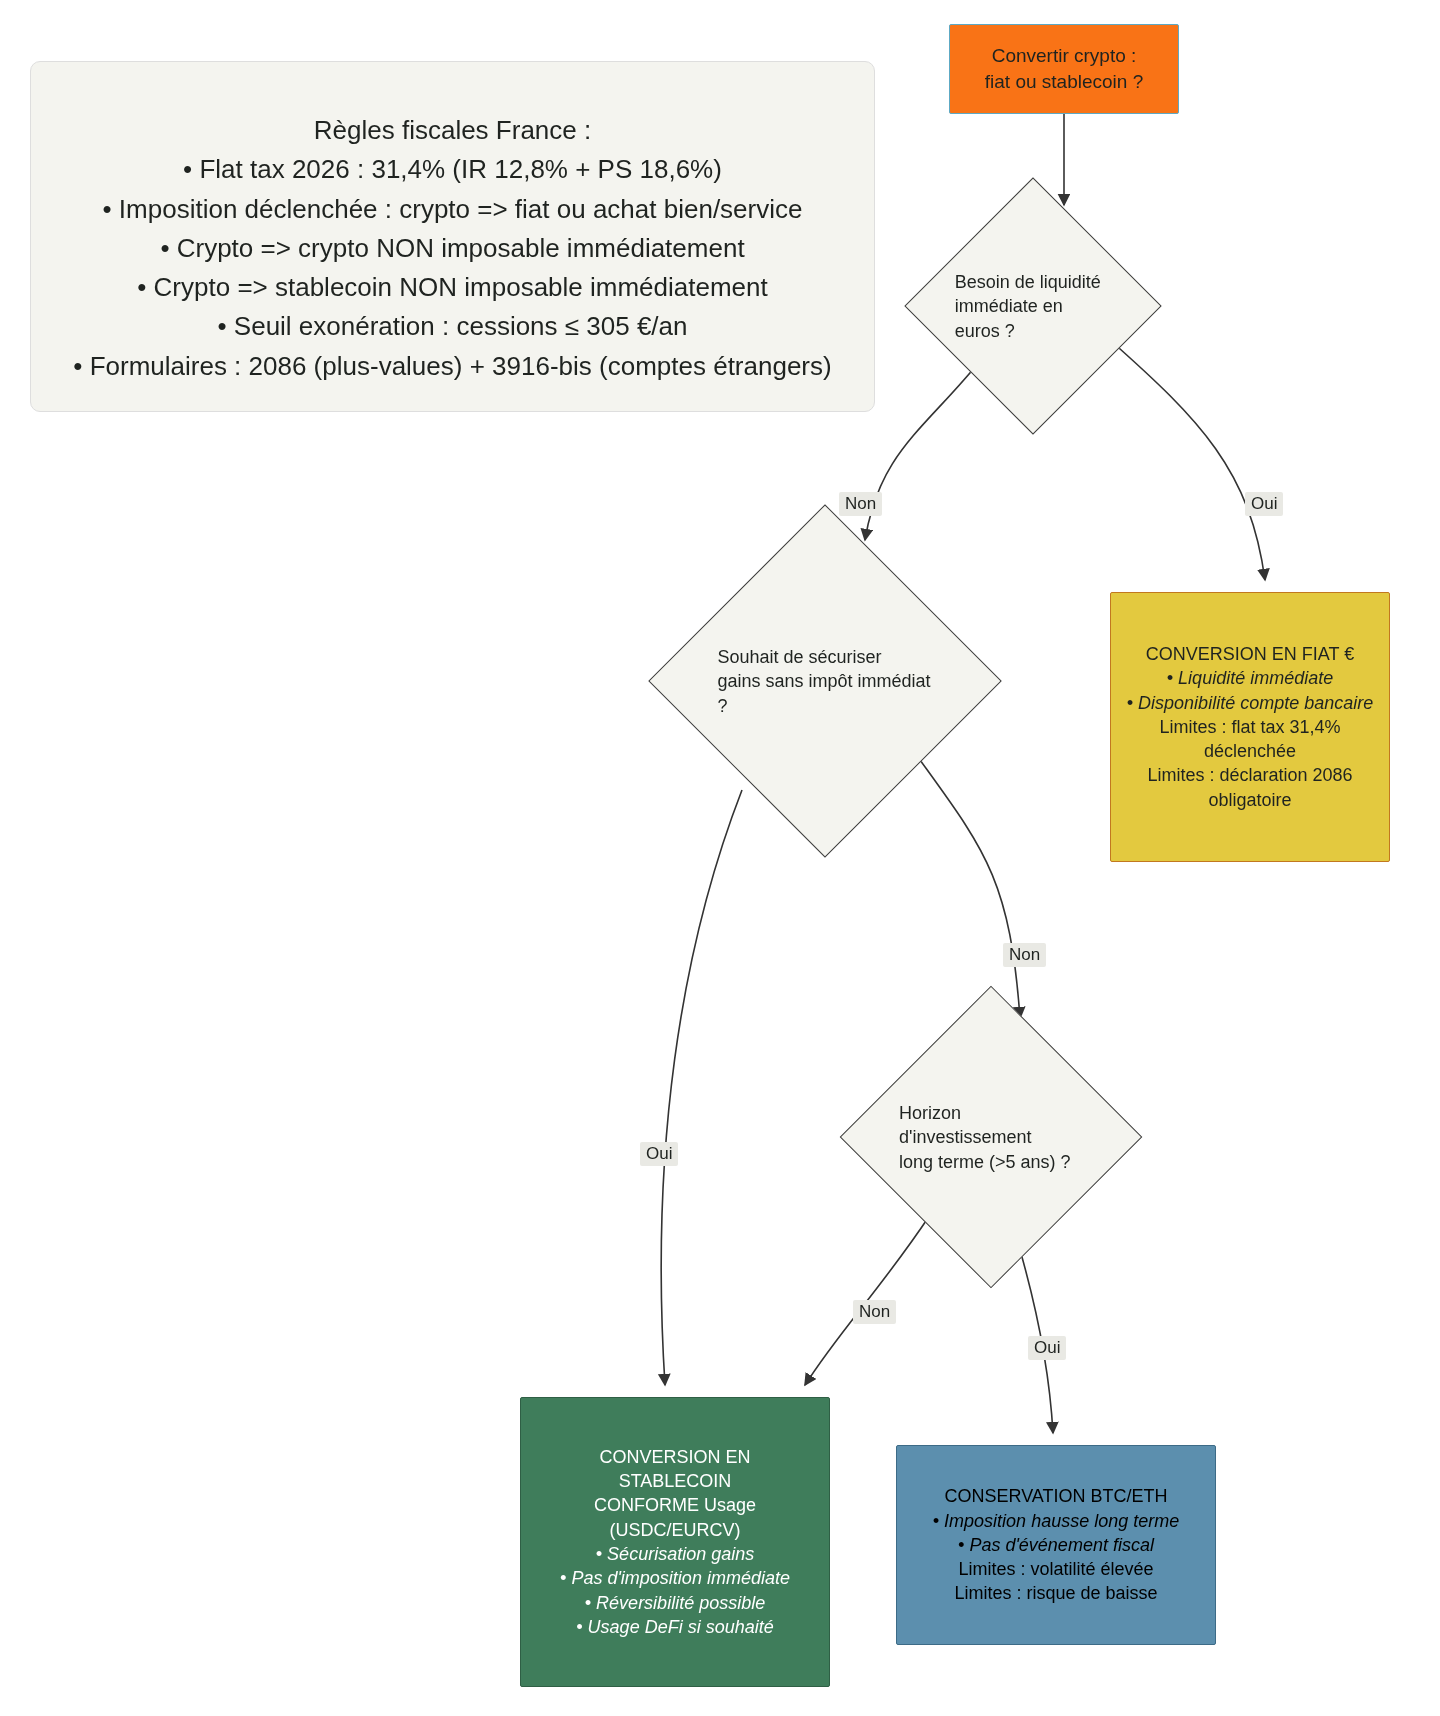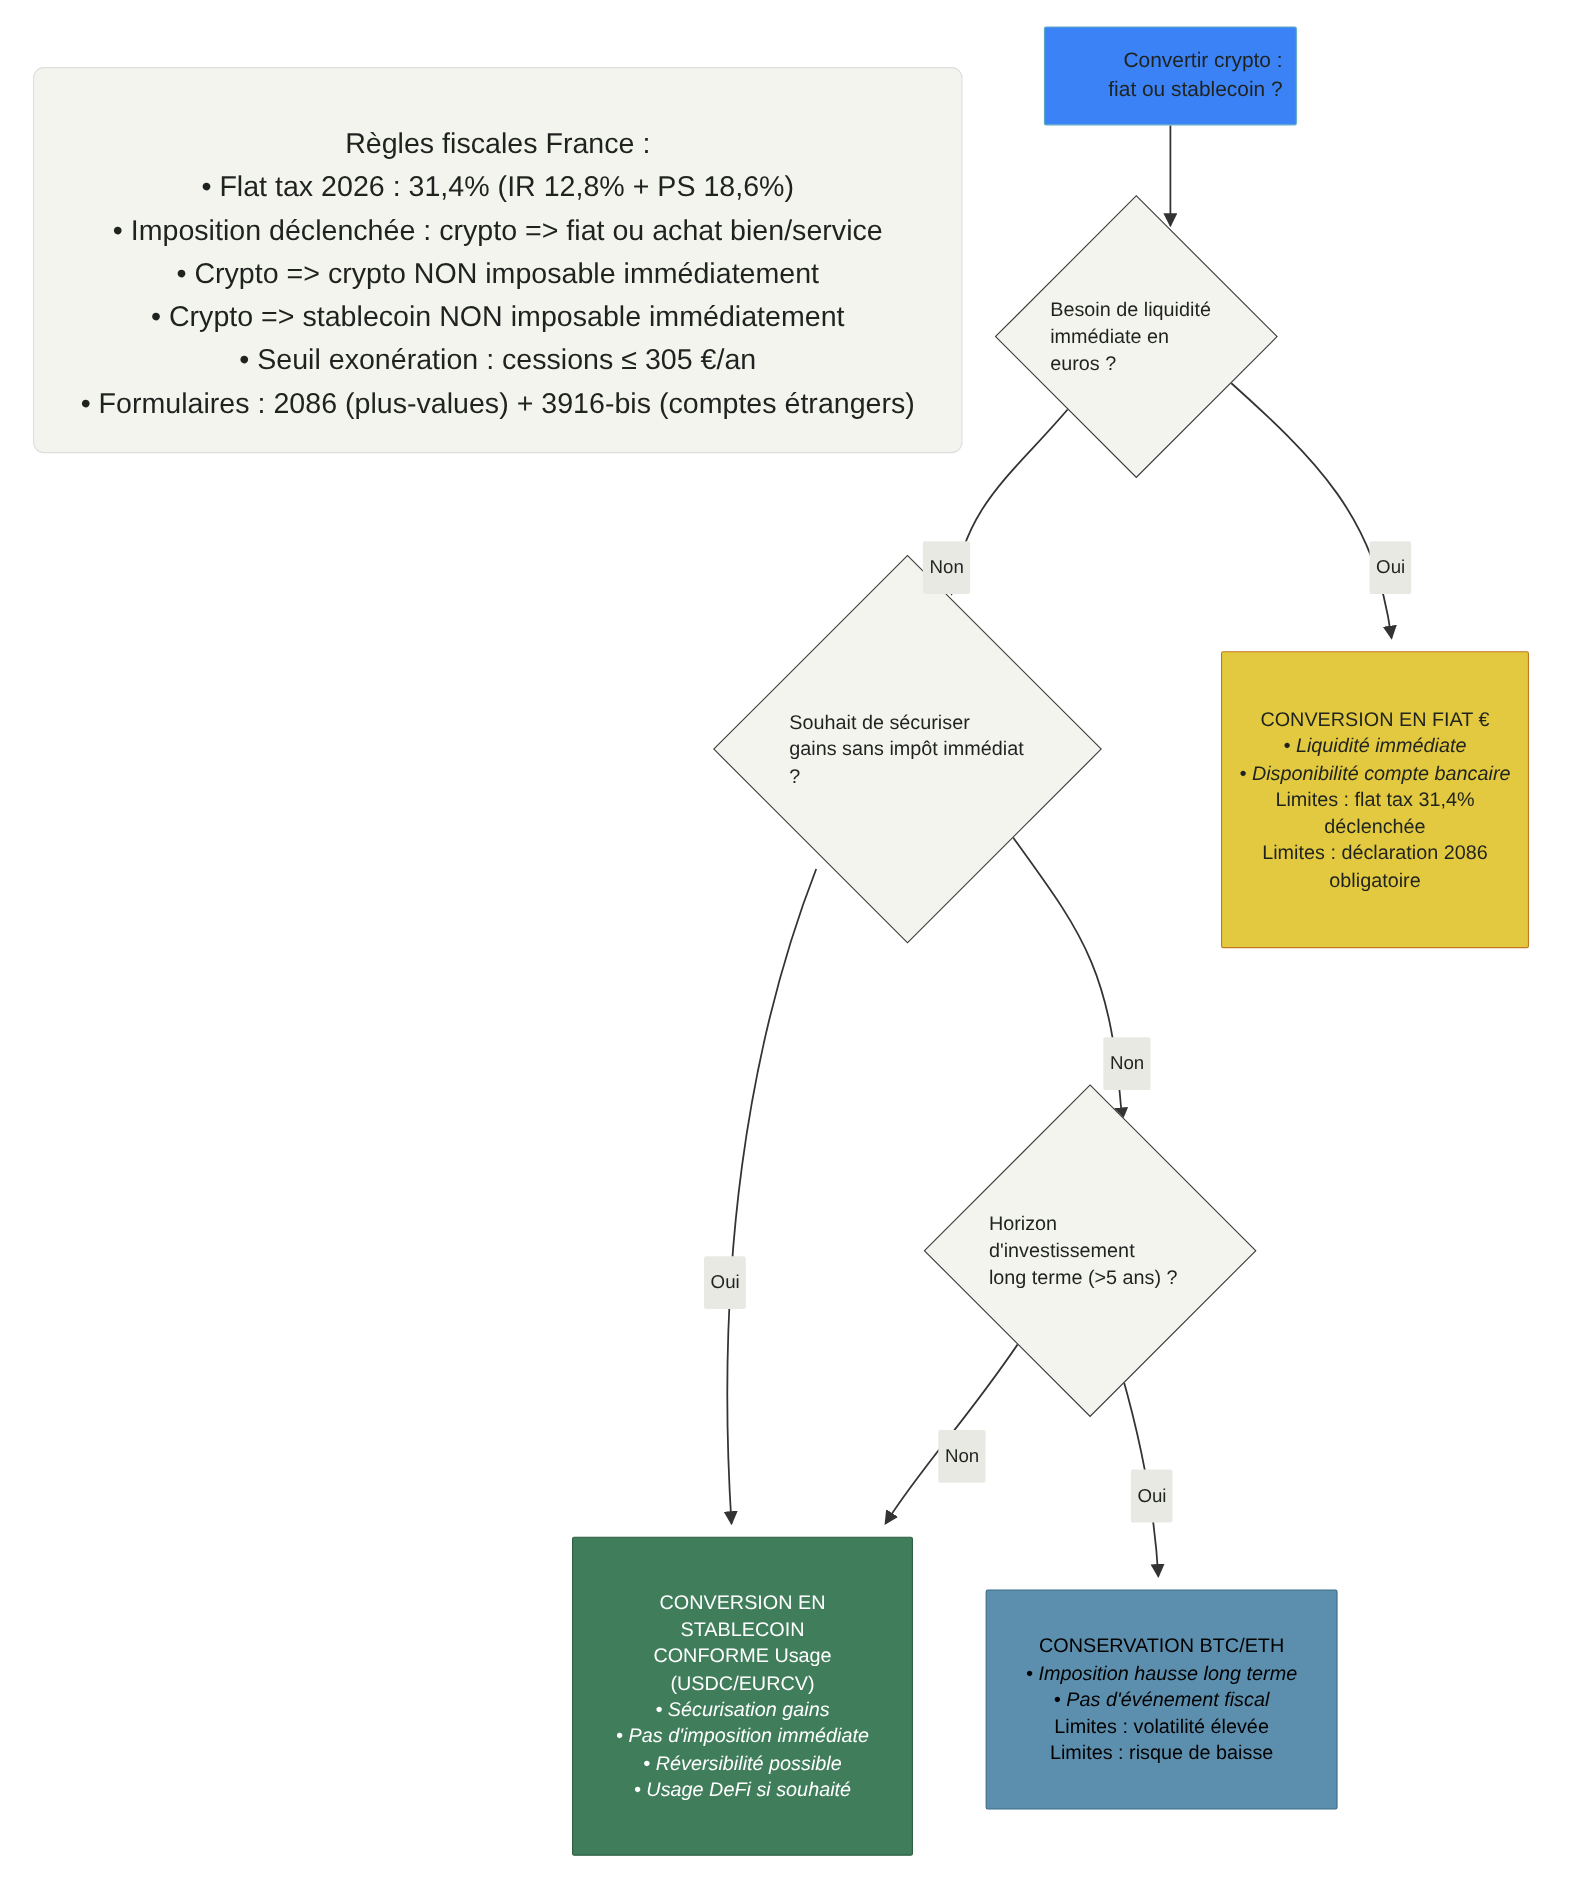--- a/index.html
+++ b/index.html
@@ -59,25 +59,24 @@
   
   .rect {
     border-radius: 2px;
     padding: 10px 12px;
     font-size: 18px;
     line-height: 1.35;
   }
   .start {
     left: 949px; top: 24px;
     width: 230px; height: 90px;
-    background: #3b82f6;
+    background: #f97316;
     border: 1.5px solid #5da9c4;
     color: #1f2320;
     font-size: 19px;
-    text-align: right;
   }
   .fiat {
     left: 1110px; top: 592px;
     width: 280px; height: 270px;
     background: #e3c93f;
     border: 1.5px solid #c2781f;
     color: #1f2320;
   }
   .stablecoin {
     left: 520px; top: 1397px;
@@ -124,21 +123,21 @@
   .d1 { left: 942px; top: 215px; width: 182px; height: 182px; }
   .d2 { left: 700px; top: 556px; width: 250px; height: 250px; }
   .d3 { left: 884px; top: 1030px; width: 214px; height: 214px; }
 
   
   .elabel {
     position: absolute;
     background: #e9e9e4;
     color: #1f2320;
     font-size: 17px;
-    padding: 14px 6px;
+    padding: 2px 6px;
     border-radius: 2px;
     white-space: nowrap;
   }
   .el-non1 { left: 839px; top: 492px; }
   .el-oui1 { left: 1245px; top: 492px; }
   .el-non2 { left: 1003px; top: 943px; }
   .el-oui2 { left: 640px; top: 1142px; }
   .el-non3 { left: 853px; top: 1300px; }
   .el-oui3 { left: 1028px; top: 1336px; }
 </style>

